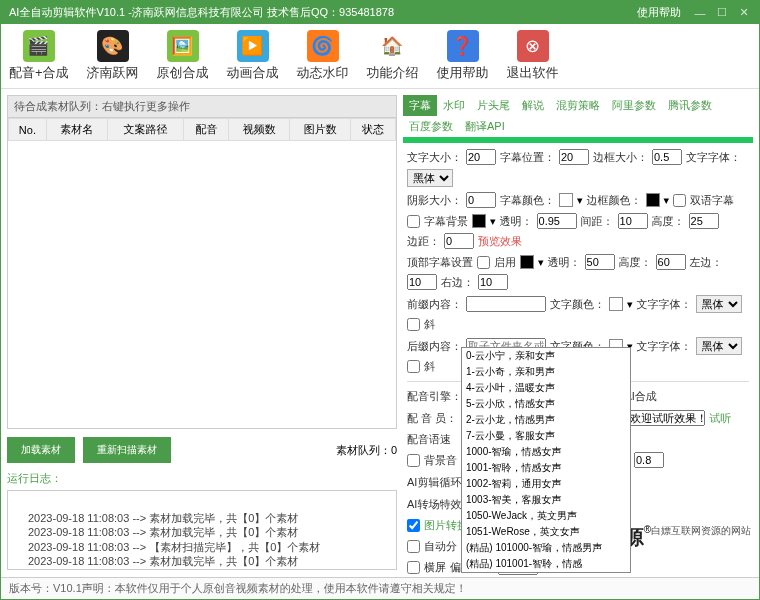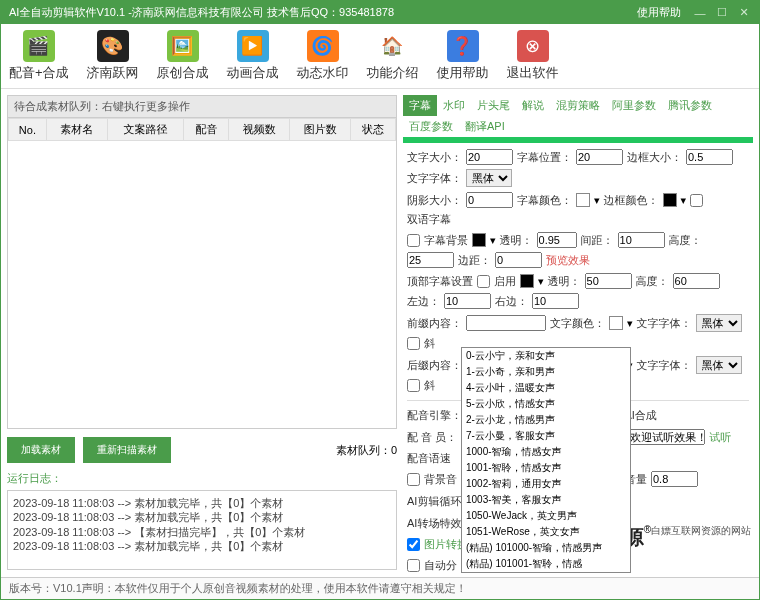--- a/index.html
+++ b/index.html
@@ -14,31 +14,31 @@
 .tbtn span{font-size:13px;color:#333}
 .body{flex:1;display:flex;gap:6px;padding:6px;overflow:hidden;position:relative}
 .left{width:390px;display:flex;flex-direction:column;gap:4px}
 .panel{border:1px solid #ccc;background:#fff}
 .phdr{background:#e8e8e8;padding:3px 6px;font-size:11px;color:#555;border-bottom:1px solid #ccc}
 .tbl{height:310px;overflow:auto}
 .tbl table{width:100%;border-collapse:collapse}
 .tbl th{background:#f0f0f0;padding:3px 4px;font-weight:normal;border:1px solid #ddd;font-size:11px}
 .btnrow{display:flex;gap:8px;padding:4px 0;align-items:center}
 .btn{background:#4a9c4a;color:#fff;padding:6px 14px;border:none;cursor:pointer;font-size:10px}
-.log{height:80px;border:1px solid #ccc;padding:5px;overflow:auto;font-size:10px;line-height:1.3;color:#444;background:#fff}
+.log{height:80px;border:1px solid #ccc;padding:20px;overflow:auto;font-size:10px;line-height:1.3;color:#444;background:#fff}
 .right{flex:1;display:flex;flex-direction:column}
 .tabs{display:flex;border-bottom:6px solid #22c55e;flex-wrap:wrap}
 .tab{padding:3px 6px;cursor:pointer;color:#4a9c4a;font-size:11px}
 .tab.active{background:#4a9c4a;color:#fff}
 .form{padding:6px 4px;display:flex;flex-direction:column;gap:5px;font-size:11px;overflow:visible;position:relative}
 .row{display:flex;align-items:center;gap:4px;flex-wrap:wrap}
 .row label{color:#333;white-space:nowrap}
 .row select{border:1px solid #aaa;padding:1px;font-size:11px}
 .row .cb{margin:0}
-.w30{width:47px}.w40{width:40px}
+.w30{width:30px}.w40{width:40px}
 .colorbox{width:14px;height:14px;border:1px solid #888;display:inline-block}
 .link{color:#4a9c4a;cursor:pointer}
 .orange{color:#d9534f}
 .dropdown{position:absolute;background:#fff;border:1px solid #888;z-index:100;width:170px;max-height:270px;overflow:auto;left:460px;top:258px}
 .dropdown div{padding:1px 4px;font-size:10px;cursor:pointer;white-space:nowrap}
 .footer{border-top:1px solid #ccc;padding:3px 8px;font-size:10px;color:#666;display:flex;justify-content:flex-start;background:#fafafa}
 .watermark{position:absolute;right:8px;bottom:20px;display:flex;align-items:center;gap:6px;z-index:50}
 .watermark .logo{width:40px;height:40px}
 .watermark .txt{display:flex;}
 .watermark .big{font-size:20px;font-weight:bold;color:#222}

